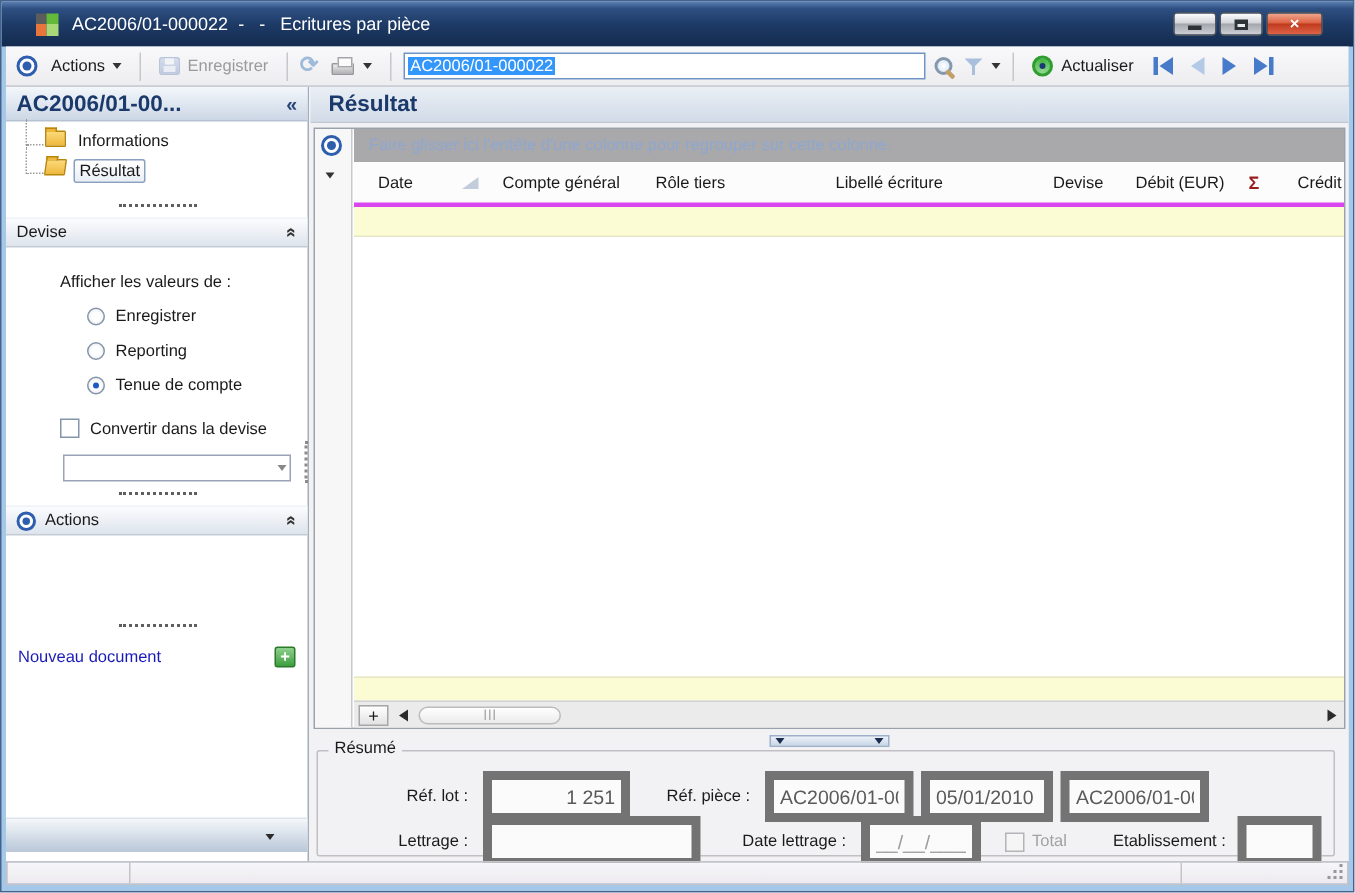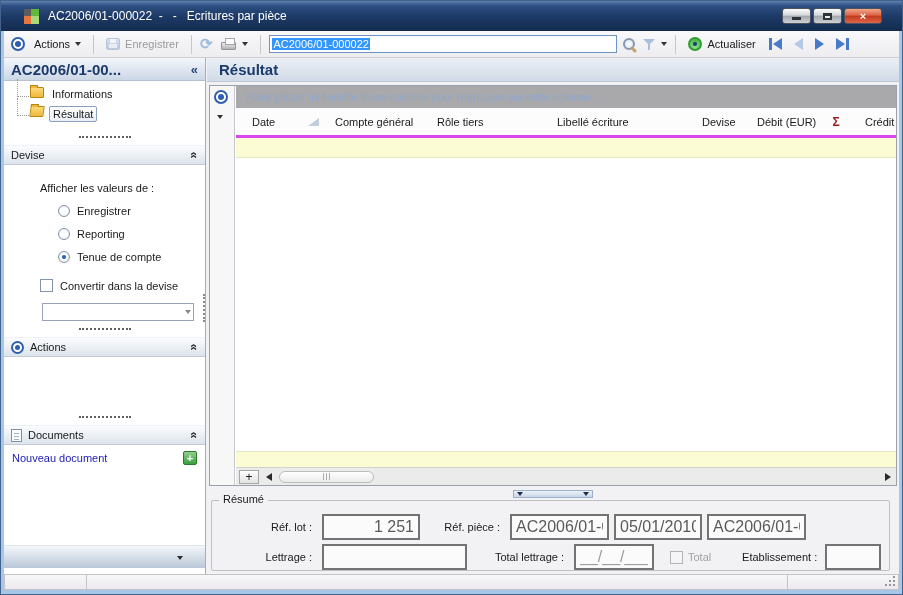--- a/index.html
+++ b/index.html
@@ -133,21 +133,21 @@
   .thumb i { width:1px; height:7px; background:#aeaeae; box-shadow:3px 0 #aeaeae,-3px 0 #aeaeae; }
   .splitter { position:absolute; top:432px; left:50%; transform:translateX(-50%); width:80px; height:8px;
       background:linear-gradient(#edf2f8,#c9d6e7); border:1px solid #9cb0ca; display:flex; align-items:center; justify-content:space-between; padding:0 3px; }
   .splitter .caret { border-top-color:#1c2c4e; border-left-width:3px; border-right-width:3px; }
   
   .fs { position:absolute; left:4px; right:9px; top:442px; bottom:3px; border:1px solid #c1bfc4; border-radius:2px; }
   .fs-legend { position:absolute; top:-8px; left:7px; background:#f2f1f4; padding:0 4px; }
   .fs-row { position:absolute; left:0; right:0; display:flex; align-items:center; }
   .r1 { top:13px; } .r2 { top:43px; }
   .lbl { text-align:right; white-space:nowrap; }
-  .fld { height:18px; border:2px solid #737373; background:#fbfbfb; color:#5a5a5a; font-family:"Liberation Sans",sans-serif; font-size:16px; padding:11px 4px; }
+  .fld { height:18px; border:6px solid #737373; background:#fbfbfb; color:#5a5a5a; font-family:"Liberation Sans",sans-serif; font-size:13px; padding:11px 4px; }
   .fld.ralign { text-align:right; }
   .fld.ghost { color:#9a9a9a; }
   .cbx-lbl { color:#a2a2a2; margin-left:5px; }
   
   .statusbar { position:absolute; left:3px; right:3px; bottom:4px; height:16px;
       background:linear-gradient(#f7f6f9,#eceaee); border:1px solid #c5c3c7; display:flex; }
   .sseg { border-right:1px solid #c5c3c7; height:100%; }
   .s1 { width:82px; } .s2 { flex:1; } .s3 { width:110px; border-right:none; position:relative; }
   .grip { position:absolute; right:3px; bottom:3px; width:2px; height:2px; background:#98969a;
       box-shadow:0 0 #98969a,-4px 0 #98969a,-8px 0 #98969a,0 -4px #98969a,-4px -4px #98969a,0 -8px #98969a; }
@@ -268,25 +268,20 @@
       <div class="dotsep"></div>
 
       <div class="sb-sec">
         <span class="icon-target" style="width:13px;height:13px;"></span>
         <span>Actions</span>
         <span class="chev-up">«</span>
       </div>
       <div class="actions-empty"></div>
       <div class="dotsep"></div>
 
-      <div class="sb-sec">
-        <span class="icon-doc"></span>
-        <span>Documents</span>
-        <span class="chev-up">«</span>
-      </div>
       <div class="doc-row">
         <span class="link">Nouveau document</span>
         <span class="btn-plus">+</span>
       </div>
 
       <span class="sb-grip"></span>
       <div class="sb-bottom">
         <span class="caret"></span>
       </div>
     </div>
@@ -343,21 +338,21 @@
           <span class="lbl" style="width:100px;text-align:right;">Réf. lot :</span>
           <input class="fld ralign" style="width: 98px; margin-left: 10px;" value="1 251">
           <span class="lbl" style="width:70px; margin-left:10px;">Réf. pièce :</span>
           <input class="fld" style="width: 99px; margin-left: 10px;" value="AC2006/01-000022">
           <input class="fld" style="width: 88px; margin-left: 5px;" value="05/01/2010">
           <input class="fld" style="width: 99px; margin-left: 5px;" value="AC2006/01-000012">
         </div>
         <div class="fs-row r2">
           <span class="lbl" style="width:100px;">Lettrage :</span>
           <input class="fld" style="width: 145px; margin-left: 10px;" value="">
-          <span class="lbl" style="width:85px; margin-left:12px;">Total lettrage :</span>
+          <span class="lbl" style="width:85px; margin-left:12px;">Date lettrage :</span>
           <input class="fld ghost" style="width: 80px; margin-left: 10px;" value="__/__/____">
           <span class="checkbox disabled" style="margin-left:16px;"></span>
           <span class="cbx-lbl">Total</span>
           <span class="lbl" style="width:92px; margin-left:14px;">Etablissement :</span>
           <input class="fld" style="width: 56px; margin-left: 8px;" value="">
         </div>
       </div>
     </div>
   </div>
 

